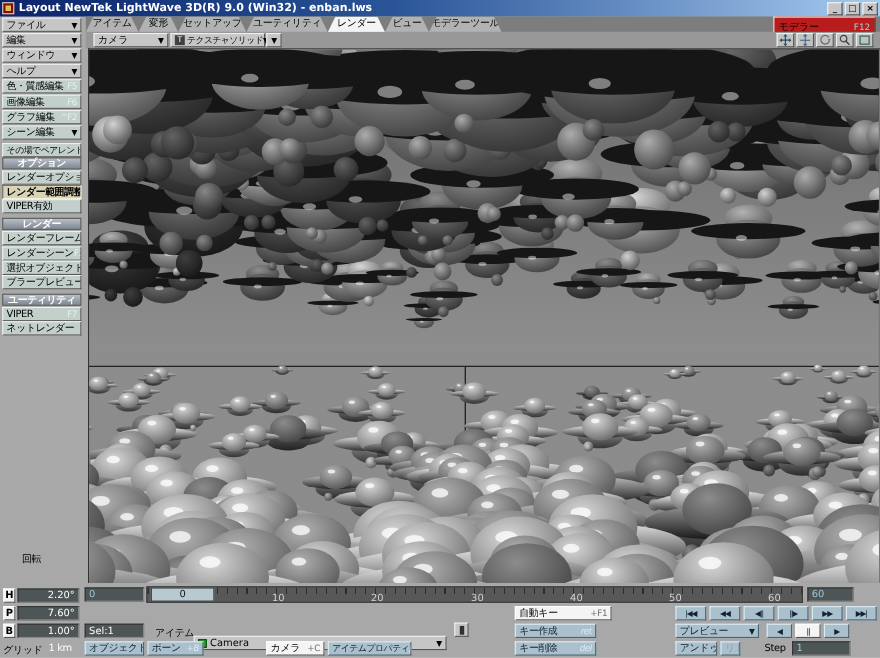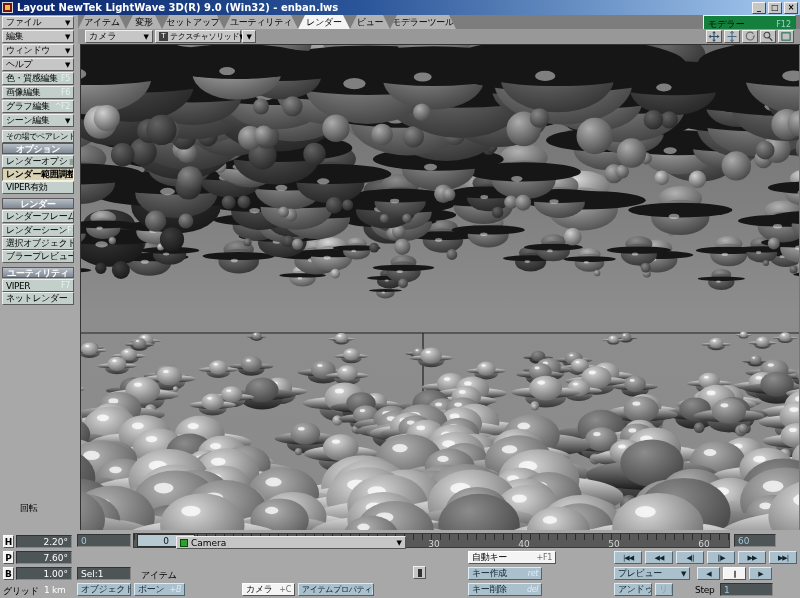--- a/index.html
+++ b/index.html
@@ -16,21 +16,21 @@
   .title-text{color:#fff;font-weight:bold;font-size:10px;margin-left:4px;flex:1;white-space:nowrap;overflow:hidden;}
   .winbtn{width:14px;height:12px;background:#c6c6c6;border:1px solid;border-color:#f4f4f4 #4a4a4a #4a4a4a #f4f4f4;
     font-size:8px;line-height:9px;text-align:center;margin-left:2px;color:#000;font-weight:bold;flex:0 0 auto;}
 
   
   .tabsrow{position:absolute;left:78px;top:15px;width:722px;height:14px;background:#7d7d7d;}
   .tab{position:absolute;top:0;height:14px;background:#b2b2b2;
     clip-path:polygon(7px 0,calc(100% - 7px) 0,100% 100%,0 100%);
     text-align:center;line-height:15px;font-size:9px;letter-spacing:-0.3px;white-space:nowrap;}
   .tab.active{background:#f4f4f4;z-index:2;}
-  .modelerbtn{position:absolute;left:703px;top:15px;width:93px;height:18px;background:#15803d;
+  .modelerbtn{position:absolute;left:703px;top:15px;width:93px;height:18px;background:#b91c1c;
     border:1px solid;border-color:#efefef #555 #555 #efefef;display:flex;justify-content:space-between;
     align-items:center;padding:0 4px;font-size:9px;}
   .modelerbtn .sc{color:#9fd4d4;font-size:8px;}
 
   
   .toolrow{position:absolute;left:78px;top:29px;width:722px;height:15px;background:#989898;}
   .dd{position:absolute;top:1px;height:13px;background:#c6c6c6;border:1px solid;
     border-color:#efefef #555 #555 #efefef;display:flex;align-items:center;padding:0 3px;font-size:9px;white-space:nowrap;}
   .dd .arrow{margin-left:auto;font-size:7px;}
   .modeicon{width:9px;height:9px;background:#404040;color:#fff;font-size:7px;line-height:9px;text-align:center;margin-right:2px;flex:0 0 auto;}
@@ -1841,21 +1841,21 @@
   <div class="bluebtn transport" style="left:676px;top:551px;width:28px">◀||</div>
   <div class="bluebtn transport" style="left:707px;top:551px;width:28px">||▶</div>
   <div class="bluebtn transport" style="left:738px;top:551px;width:28px">▶▶</div>
   <div class="bluebtn transport" style="left:769px;top:551px;width:28px">▶▶|</div>
 
   <div class="darkfield" style="left:77px;top:567px;width:54px;justify-content:flex-start">
     <span>Sel:</span>
     <span>1</span>
     </div>
   <div class="plainlabel" style="left:141px;top:569px">アイテム</div>
-  <div class="dd" style="left:176px;top:536px;width:230px;position:absolute">
+  <div class="dd" style="left:176px;top:578px;width:230px;position:absolute">
     <span style="width:8px;height:8px;background:#2ca02c;border:1px solid #0a4a0a;margin-right:3px"></span>
     <span>Camera</span>
     <span class="arrow">▼</span>
   </div>
   <div class="dd" style="left:413px;top:566px;width:13px;position:absolute;justify-content:center">
     <span style="width:4px;height:8px;background:#303030"></span>
   </div>
   <div class="bluebtn" style="left:468px;top:567px;width:74px">
     <span>キー作成</span>
     <span class="sc">ret</span>

